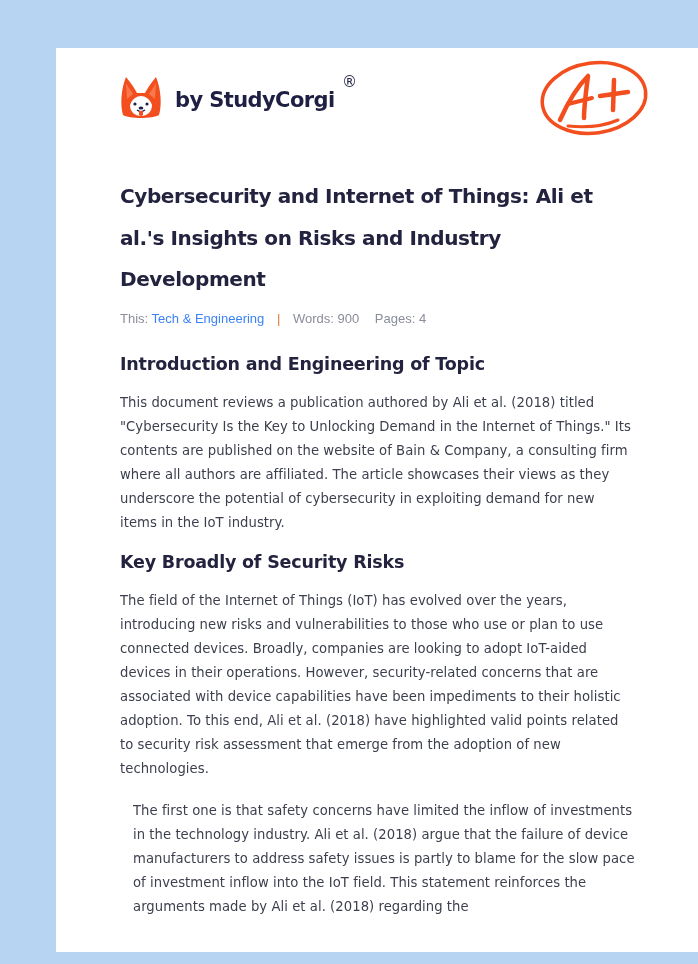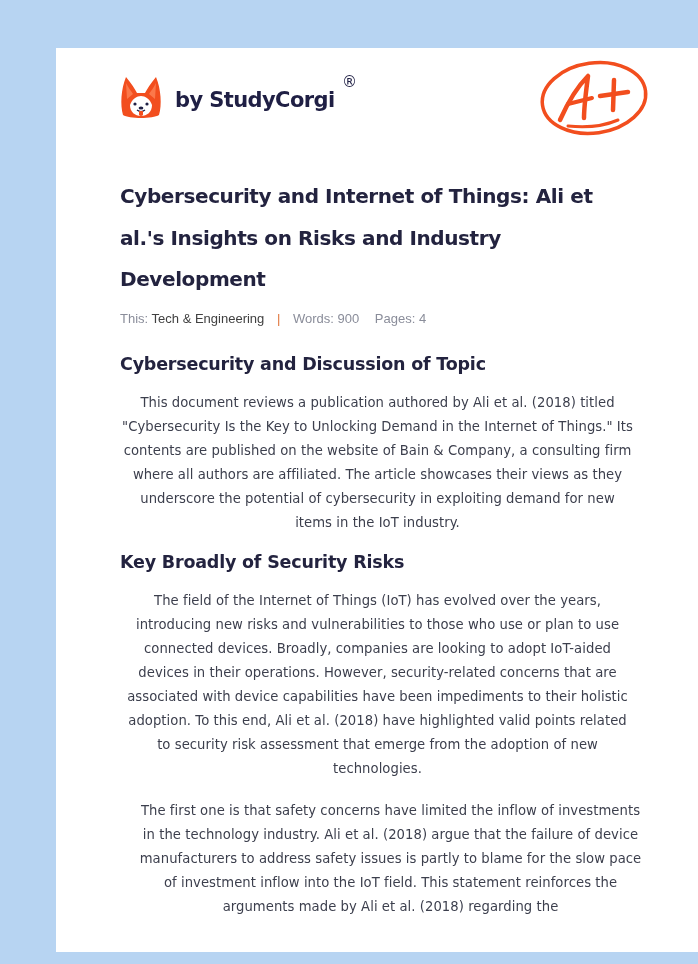--- a/index.html
+++ b/index.html
@@ -29,32 +29,32 @@
   .grade { position: absolute; left: 482px; top: 10px; width: 112px; height: 82px; }
   .title {
     position: absolute; left: 64px; top: 128px; width: 520px; margin: 0;
     font-family: "DejaVu Sans", sans-serif; font-weight: bold; font-size: 20px;
     line-height: 41.5px; color: #23233f; letter-spacing: -0.4px;
   }
   .meta {
     position: absolute; left: 64px; top: 263px; font-size: 13px; color: #8a8d9a;
     white-space: nowrap;
   }
-  .meta .topic-val { color: #404040; }
+  .meta .topic-val { color: #3b82f6; }
   .meta .sep { color: #e0743a; margin: 0 9px; }
   .meta .gap { margin-left: 6px; padding-left: 6px; }
   .h2 {
     position: absolute; left: 64px; margin: 0;
     font-family: "DejaVu Sans", sans-serif; font-weight: bold; font-size: 17.5px;
     color: #23233f; letter-spacing: -0.2px;
   }
   .p {
     position: absolute; left: 64px; width: 515px; margin: 0;
     font-family: "DejaVu Sans", sans-serif; font-size: 13.2px; line-height: 24px;
-    color: #3c3f4d; letter-spacing: 0.05px; text-align: center;
+    color: #3c3f4d; letter-spacing: 0.05px;
   }
 </style>
 </head>
 <body>
 
 <div class="card">
 
   <div class="logo">
     <svg class="corgi" viewBox="0 0 42 44">
       <path d="M3 40 C0 30 1 14 6 2 C11 8 15 14 17 18 L25 18 C27 14 31 8 36 2 C41 14 42 30 39 40 C33 44 9 44 3 40 Z" fill="#f24e1e"></path>
@@ -83,20 +83,20 @@
   <h1 class="title">Cybersecurity and Internet of Things: Ali et al.'s Insights on Risks and Industry Development</h1>
 
   <div class="meta">
     <span>This:</span>
     <span class="topic-val">Tech &amp; Engineering</span>
     <span class="sep">|</span>
     <span>Words: 900</span>
     <span class="gap">Pages: 4</span>
   </div>
 
-  <h2 class="h2" style="top:306px;">Cybersecurity and Discussion of Topic</h2>
+  <h2 class="h2" style="top:306px;">Introduction and Engineering of Topic</h2>
   <p class="p" style="top:343px;">This document reviews a publication authored by Ali et al. (2018) titled "Cybersecurity Is the Key to Unlocking Demand in the Internet of Things." Its contents are published on the website of Bain &amp; Company, a consulting firm where all authors are affiliated. The article showcases their views as they underscore the potential of cybersecurity in exploiting demand for new items in the IoT industry.</p>
 
   <h2 class="h2" style="top:504px;">Key Broadly of Security Risks</h2>
   <p class="p" style="top:541px;">The field of the Internet of Things (IoT) has evolved over the years, introducing new risks and vulnerabilities to those who use or plan to use connected devices. Broadly, companies are looking to adopt IoT-aided devices in their operations. However, security-related concerns that are associated with device capabilities have been impediments to their holistic adoption. To this end, Ali et al. (2018) have highlighted valid points related to security risk assessment that emerge from the adoption of new technologies.</p>
   <p class="p" style="top:751px;margin-left:13px;">The first one is that safety concerns have limited the inflow of investments in the technology industry. Ali et al. (2018) argue that the failure of device manufacturers to address safety issues is partly to blame for the slow pace of investment inflow into the IoT field. This statement reinforces the arguments made by Ali et al. (2018) regarding the</p>
 
 </div>
 
 </body></html>

